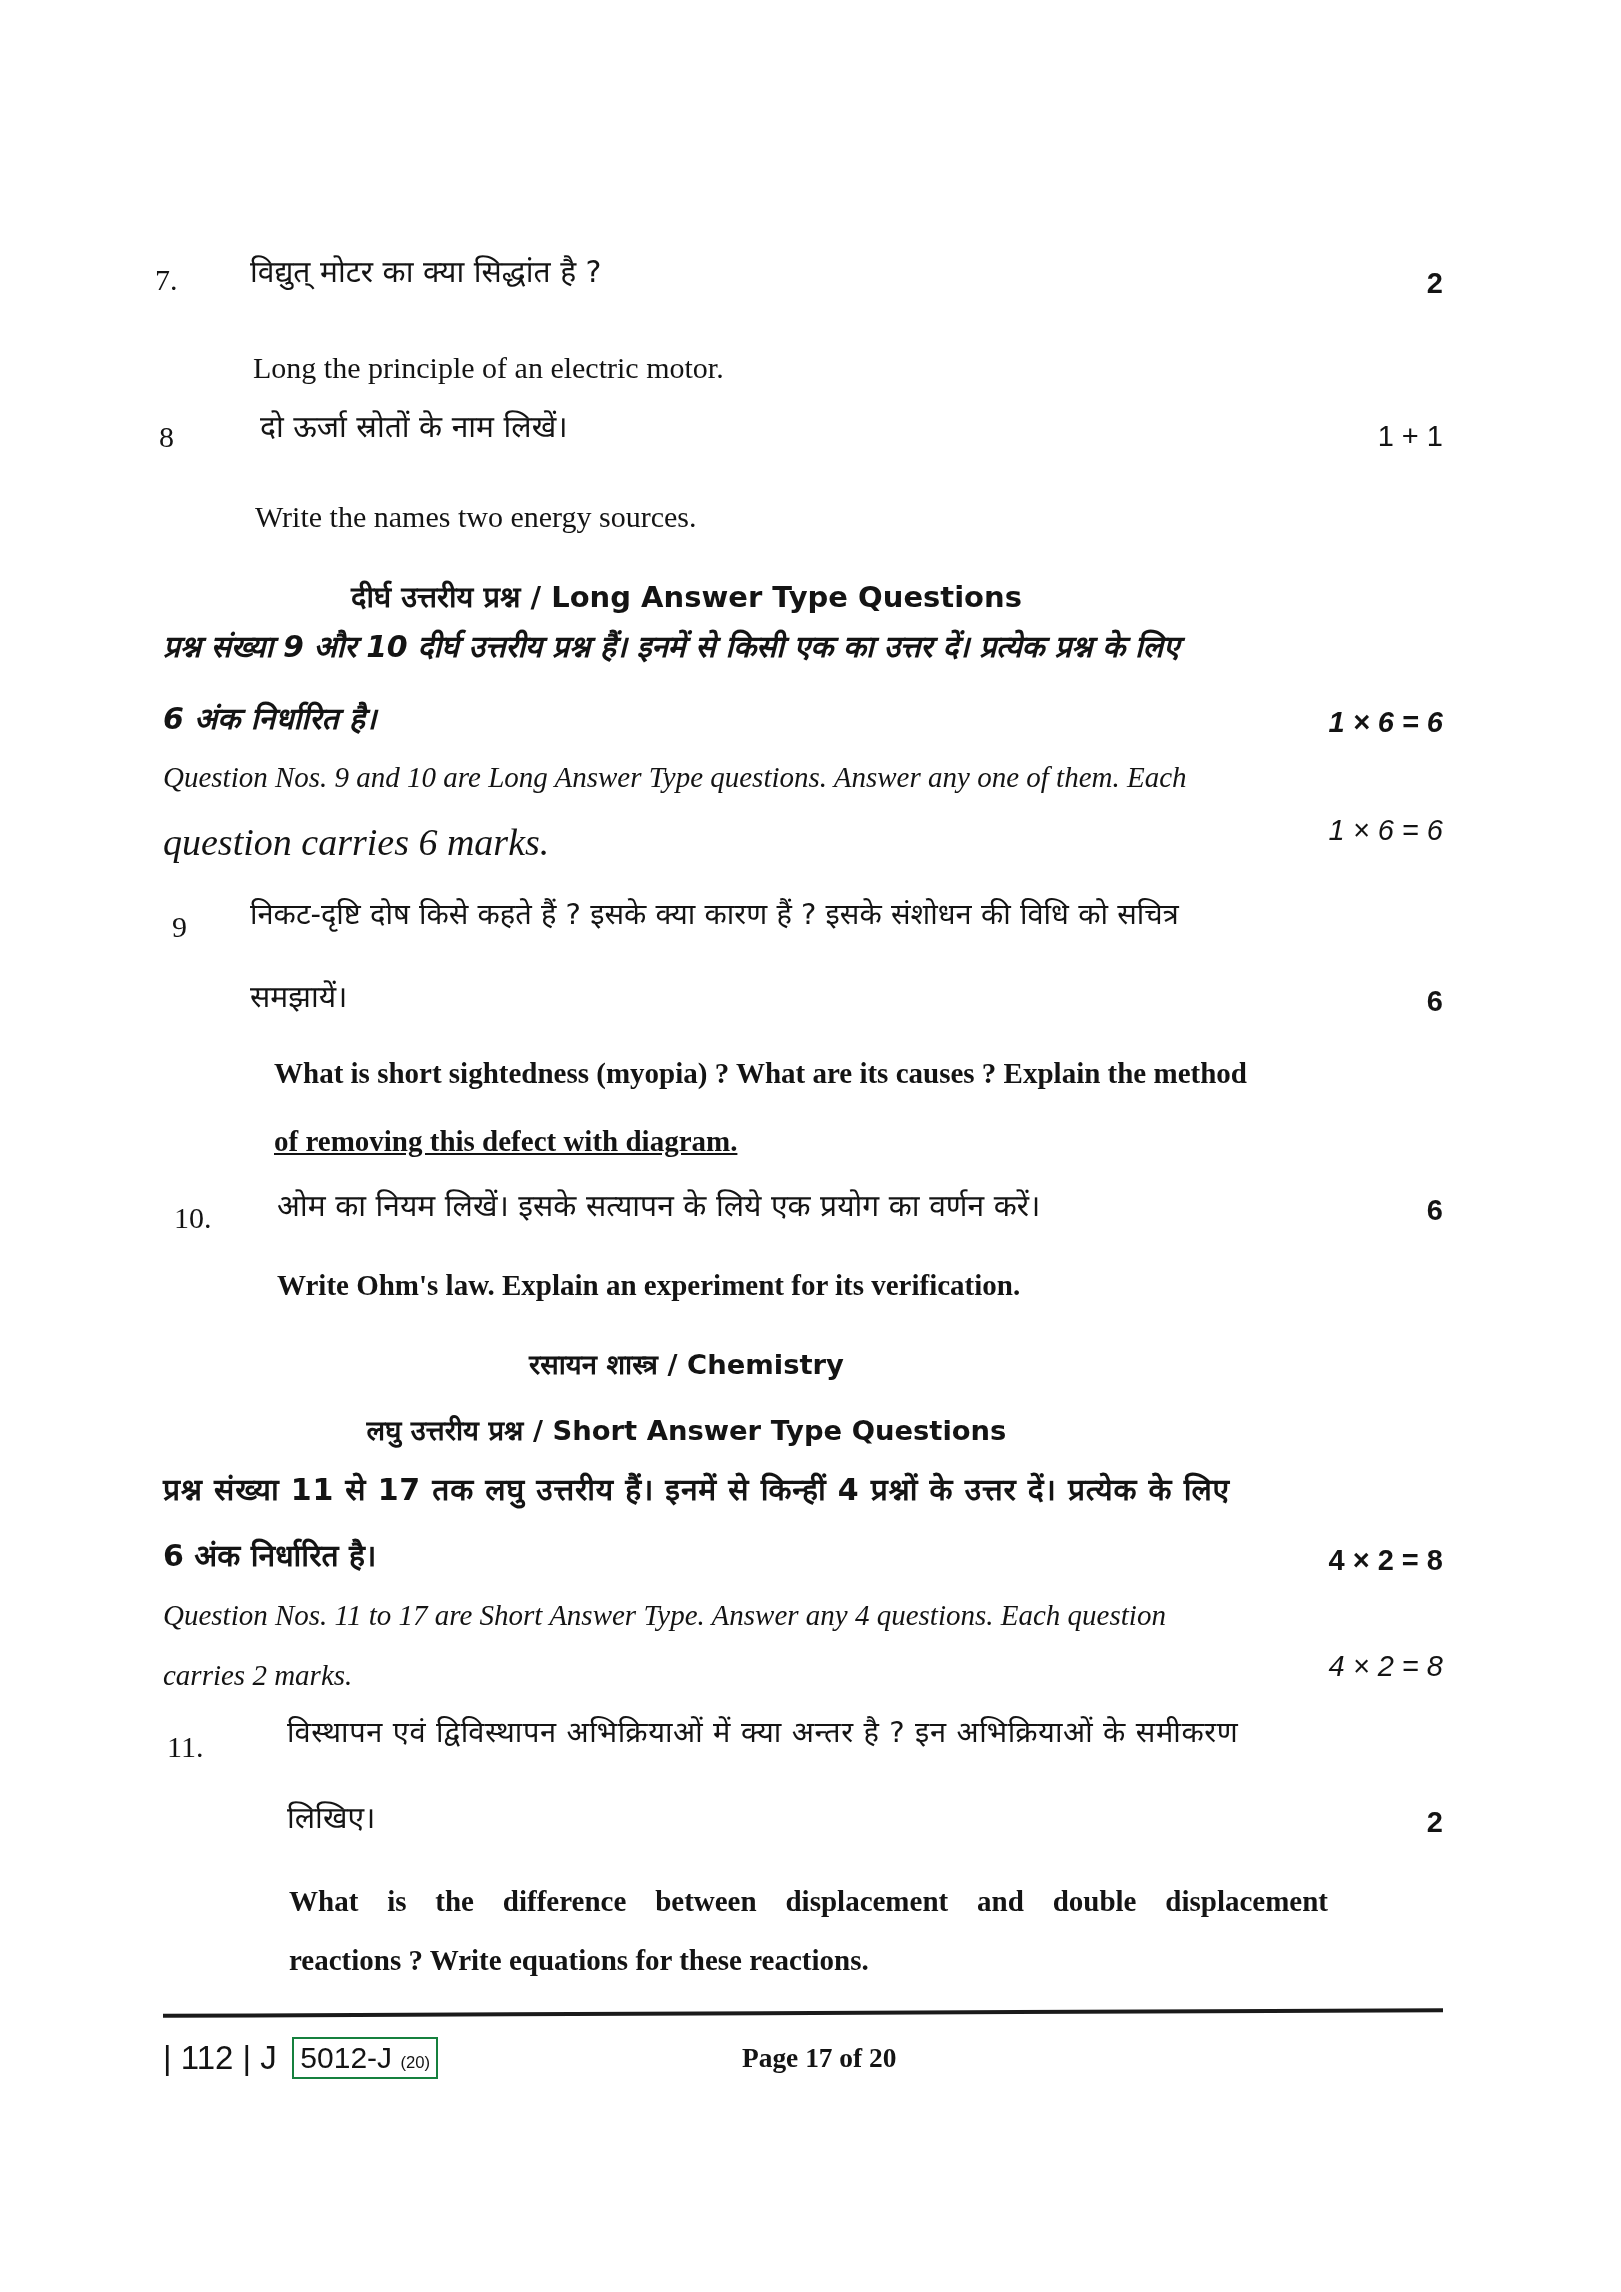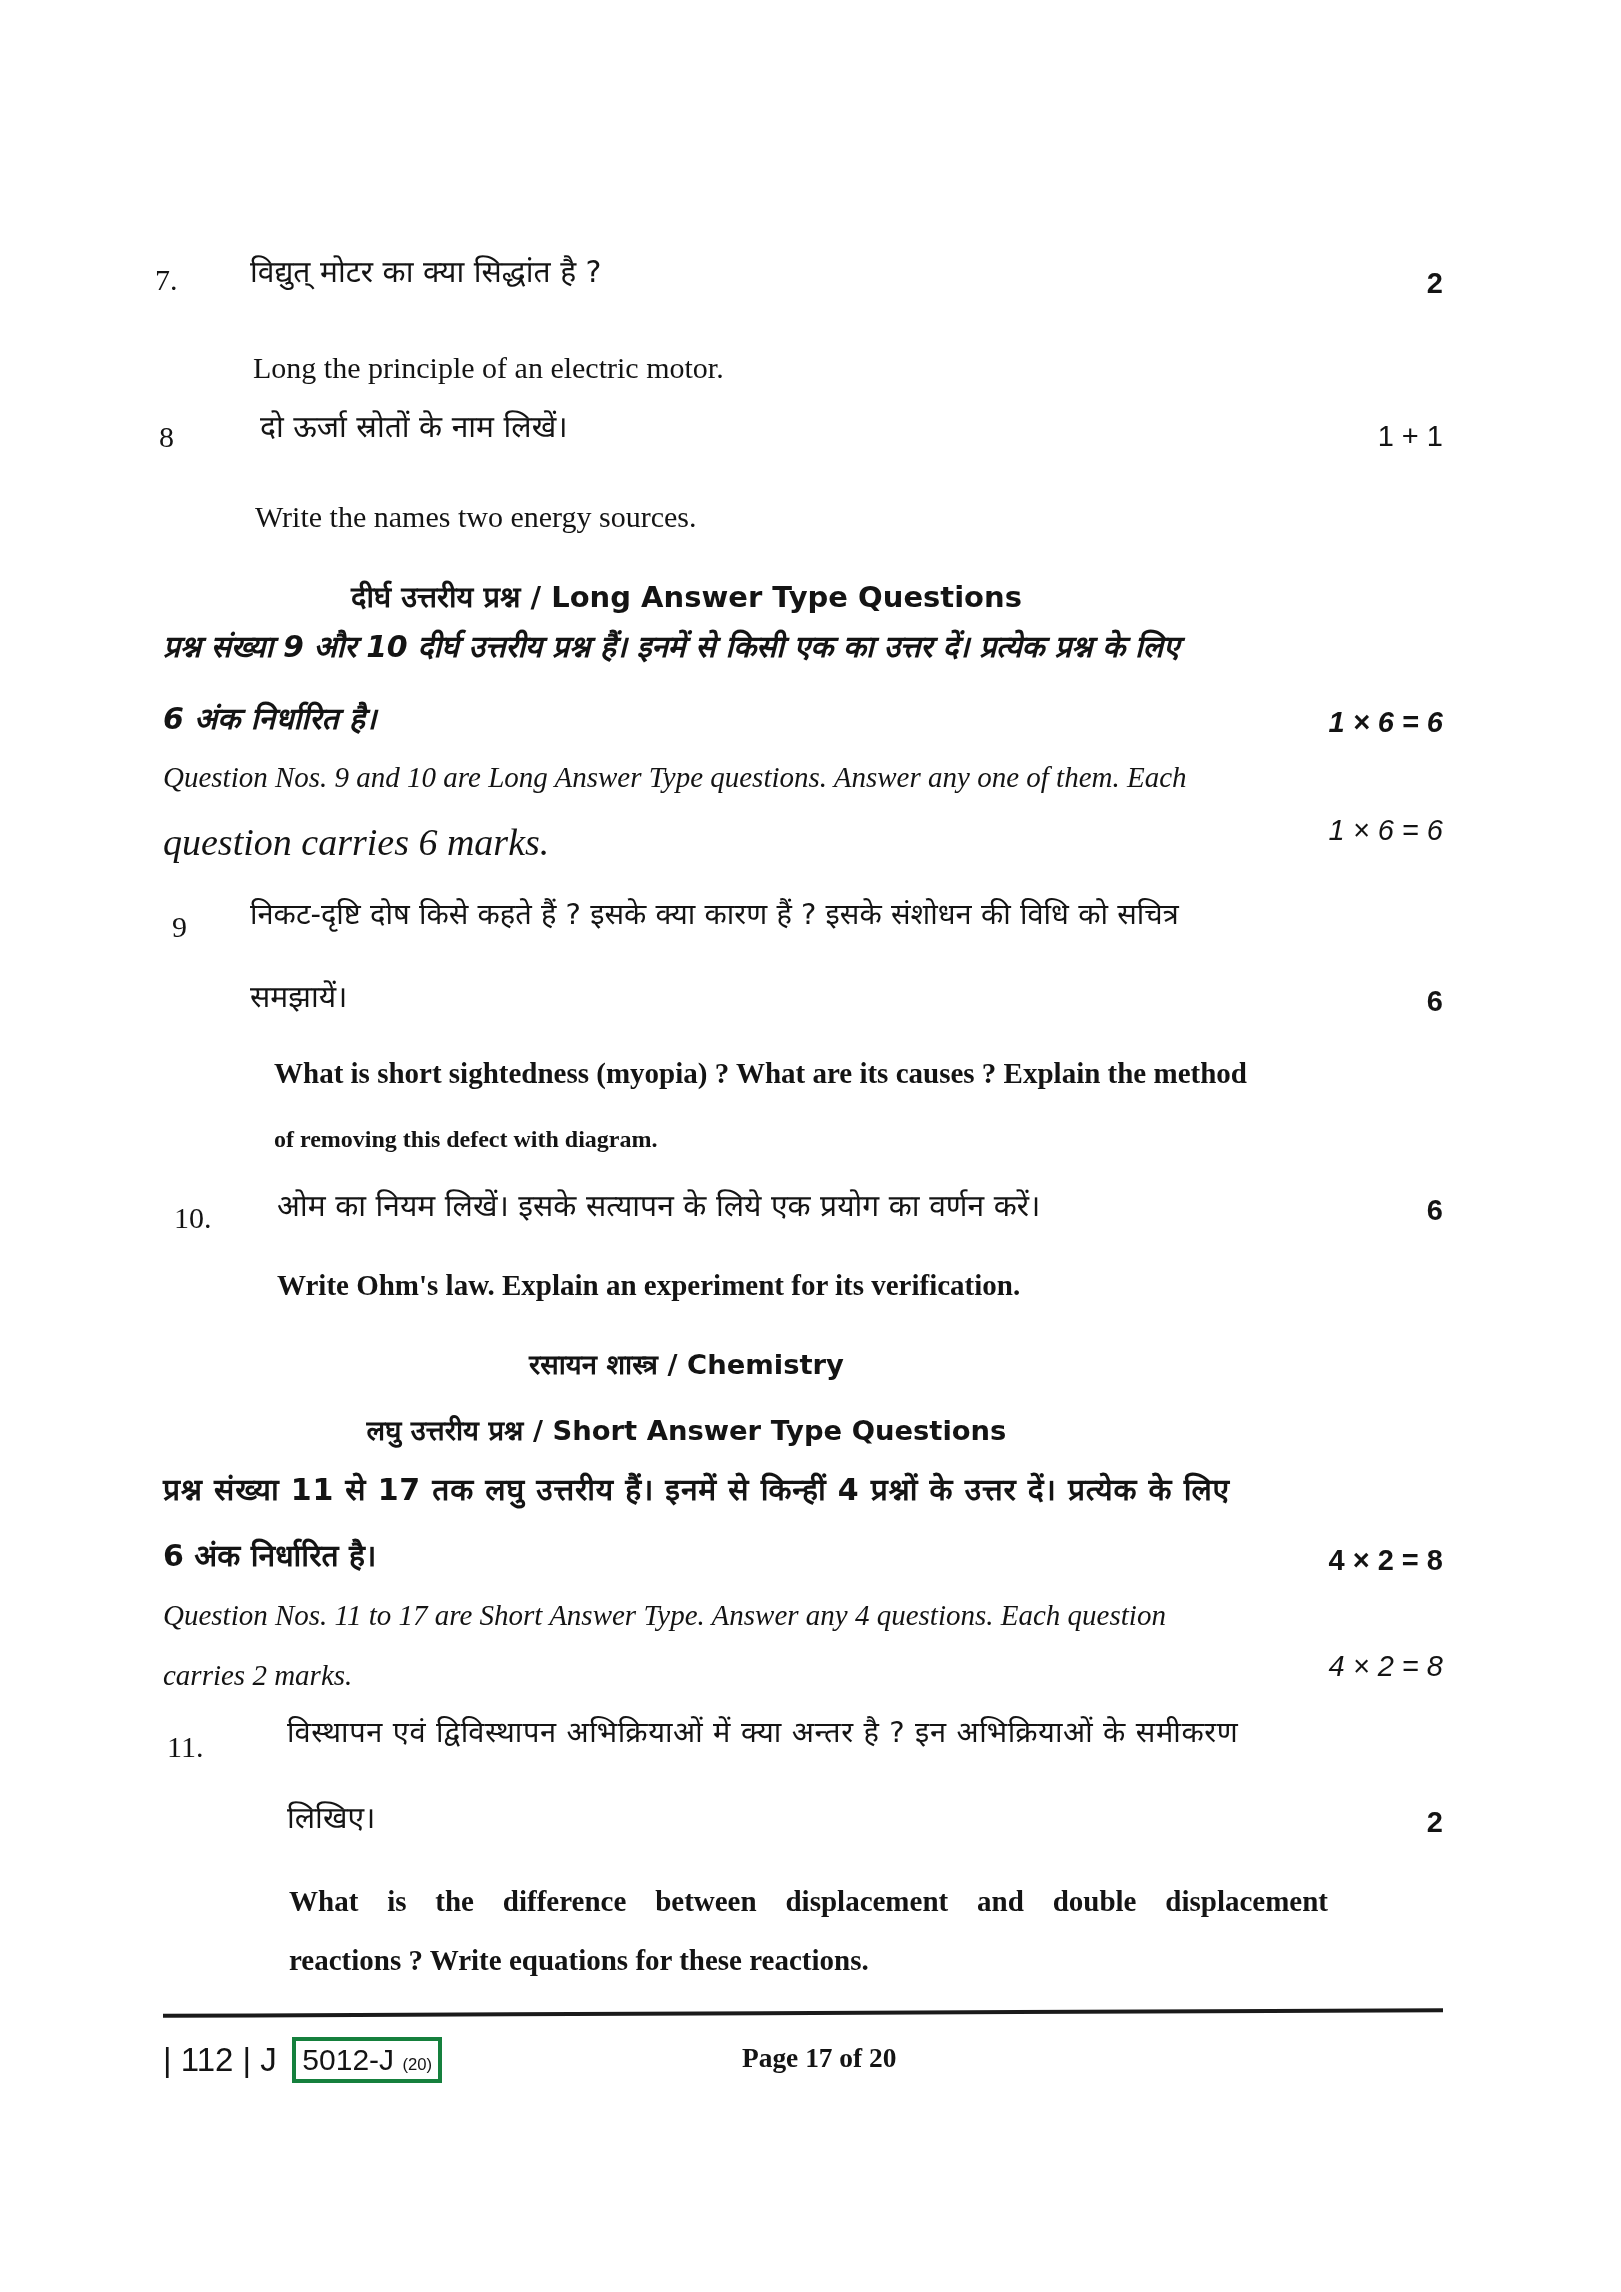--- a/index.html
+++ b/index.html
@@ -9,21 +9,21 @@
   .hi { font-family: "DejaVu Sans", sans-serif; font-size: 30px; }
   .en { font-family: "Liberation Serif", "DejaVu Serif", serif; font-size: 30px; }
   .b { font-weight: bold; }
   .i { font-style: italic; }
   .num { position: absolute; font-family: "Liberation Serif", serif; font-size: 30px; }
   .mk { position: absolute; right: 178px; font-family: "Liberation Sans", sans-serif; font-weight: bold; font-size: 29px; text-align: right; }
   .mki { font-style: italic; font-weight: normal; }
   .ctr { position: absolute; left: 0; width: 1373px; text-align: center; white-space: nowrap; }
   .rule { position: absolute; left: 163px; width: 1280px; height: 3.9px; background: #1a1a1a; transform: rotate(-0.25deg); }
   .footer { position: absolute; top: 2037px; left: 163px; display: flex; align-items: center; font-family: "Liberation Sans", sans-serif; font-size: 33px; }
-  .code-box { border: 4px solid #15803d; padding: 2px 5.9px; margin-left: 15.7px; font-size: 30px; }
+  .code-box { border: 2px solid #15803d; padding: 2px 5.9px; margin-left: 15.7px; font-size: 30px; }
   .code-box small { font-size: 16.7px; }
   .pg { position: absolute; top: 2043px; left: 742px; font-family: "Liberation Serif", serif; font-weight: bold; font-size: 27.4px; }
 </style>
 </head>
 <body>
 
 <div class="num" style="top:263px;left:155px;">7.</div>
 <div class="ln hi" style="top:257px;left:250px;">विद्युत् मोटर का क्या सिद्धांत है ?</div>
 <div class="mk" style="top:267px;">2</div>
 <div class="ln en" style="top:353px;left:253px;">Long the principle of an electric motor.</div>
@@ -41,21 +41,21 @@
 
 <div class="ln en i" style="top:763px;left:163px;font-size:29px;">Question Nos. 9 and 10 are Long Answer Type questions. Answer any one of them. Each</div>
 <div class="ln en i" style="top:823px;left:163px;font-size:38px;">question carries 6 marks.</div>
 <div class="mk mki" style="top:814px;">1 × 6 = 6</div>
 
 <div class="num" style="top:910px;left:172px;">9</div>
 <div class="ln hi" style="top:900px;left:250px;font-size:29px;">निकट-दृष्टि दोष किसे कहते हैं ? इसके क्या कारण हैं ? इसके संशोधन की विधि को सचित्र</div>
 <div class="ln hi" style="top:982px;left:250px;">समझायें।</div>
 <div class="mk" style="top:985px;">6</div>
 <div class="ln en b" style="top:1059px;left:274px;font-size:29px;">What is short sightedness (myopia) ? What are its causes ? Explain the method</div>
-<div class="ln en b" style="top:1127px;left:274px;font-size:24px;">of removing this defect with diagram.</div>
+<div class="ln en b" style="top:1127px;left:274px;font-size:29px;text-decoration:underline;">of removing this defect with diagram.</div>
 
 <div class="num" style="top:1201px;left:174px;">10.</div>
 <div class="ln hi" style="top:1191px;left:277px;">ओम का नियम लिखें। इसके सत्यापन के लिये एक प्रयोग का वर्णन करें।</div>
 <div class="mk" style="top:1194px;">6</div>
 <div class="ln en b" style="top:1271px;left:277px;font-size:29px;">Write Ohm's law. Explain an experiment for its verification.</div>
 
 <div class="ctr hi b" style="top:1345px;font-size:27.4px;">रसायन शास्त्र / Chemistry</div>
 <div class="ctr hi b" style="top:1411px;font-size:27.4px;">लघु उत्तरीय प्रश्न / Short Answer Type Questions</div>
 
 <div class="ln hi b" style="top:1475px;left:163px;font-size:30px;letter-spacing:0.8px;">प्रश्न संख्या 11 से 17 तक लघु उत्तरीय हैं। इनमें से किन्हीं 4 प्रश्नों के उत्तर दें। प्रत्येक के लिए</div>

